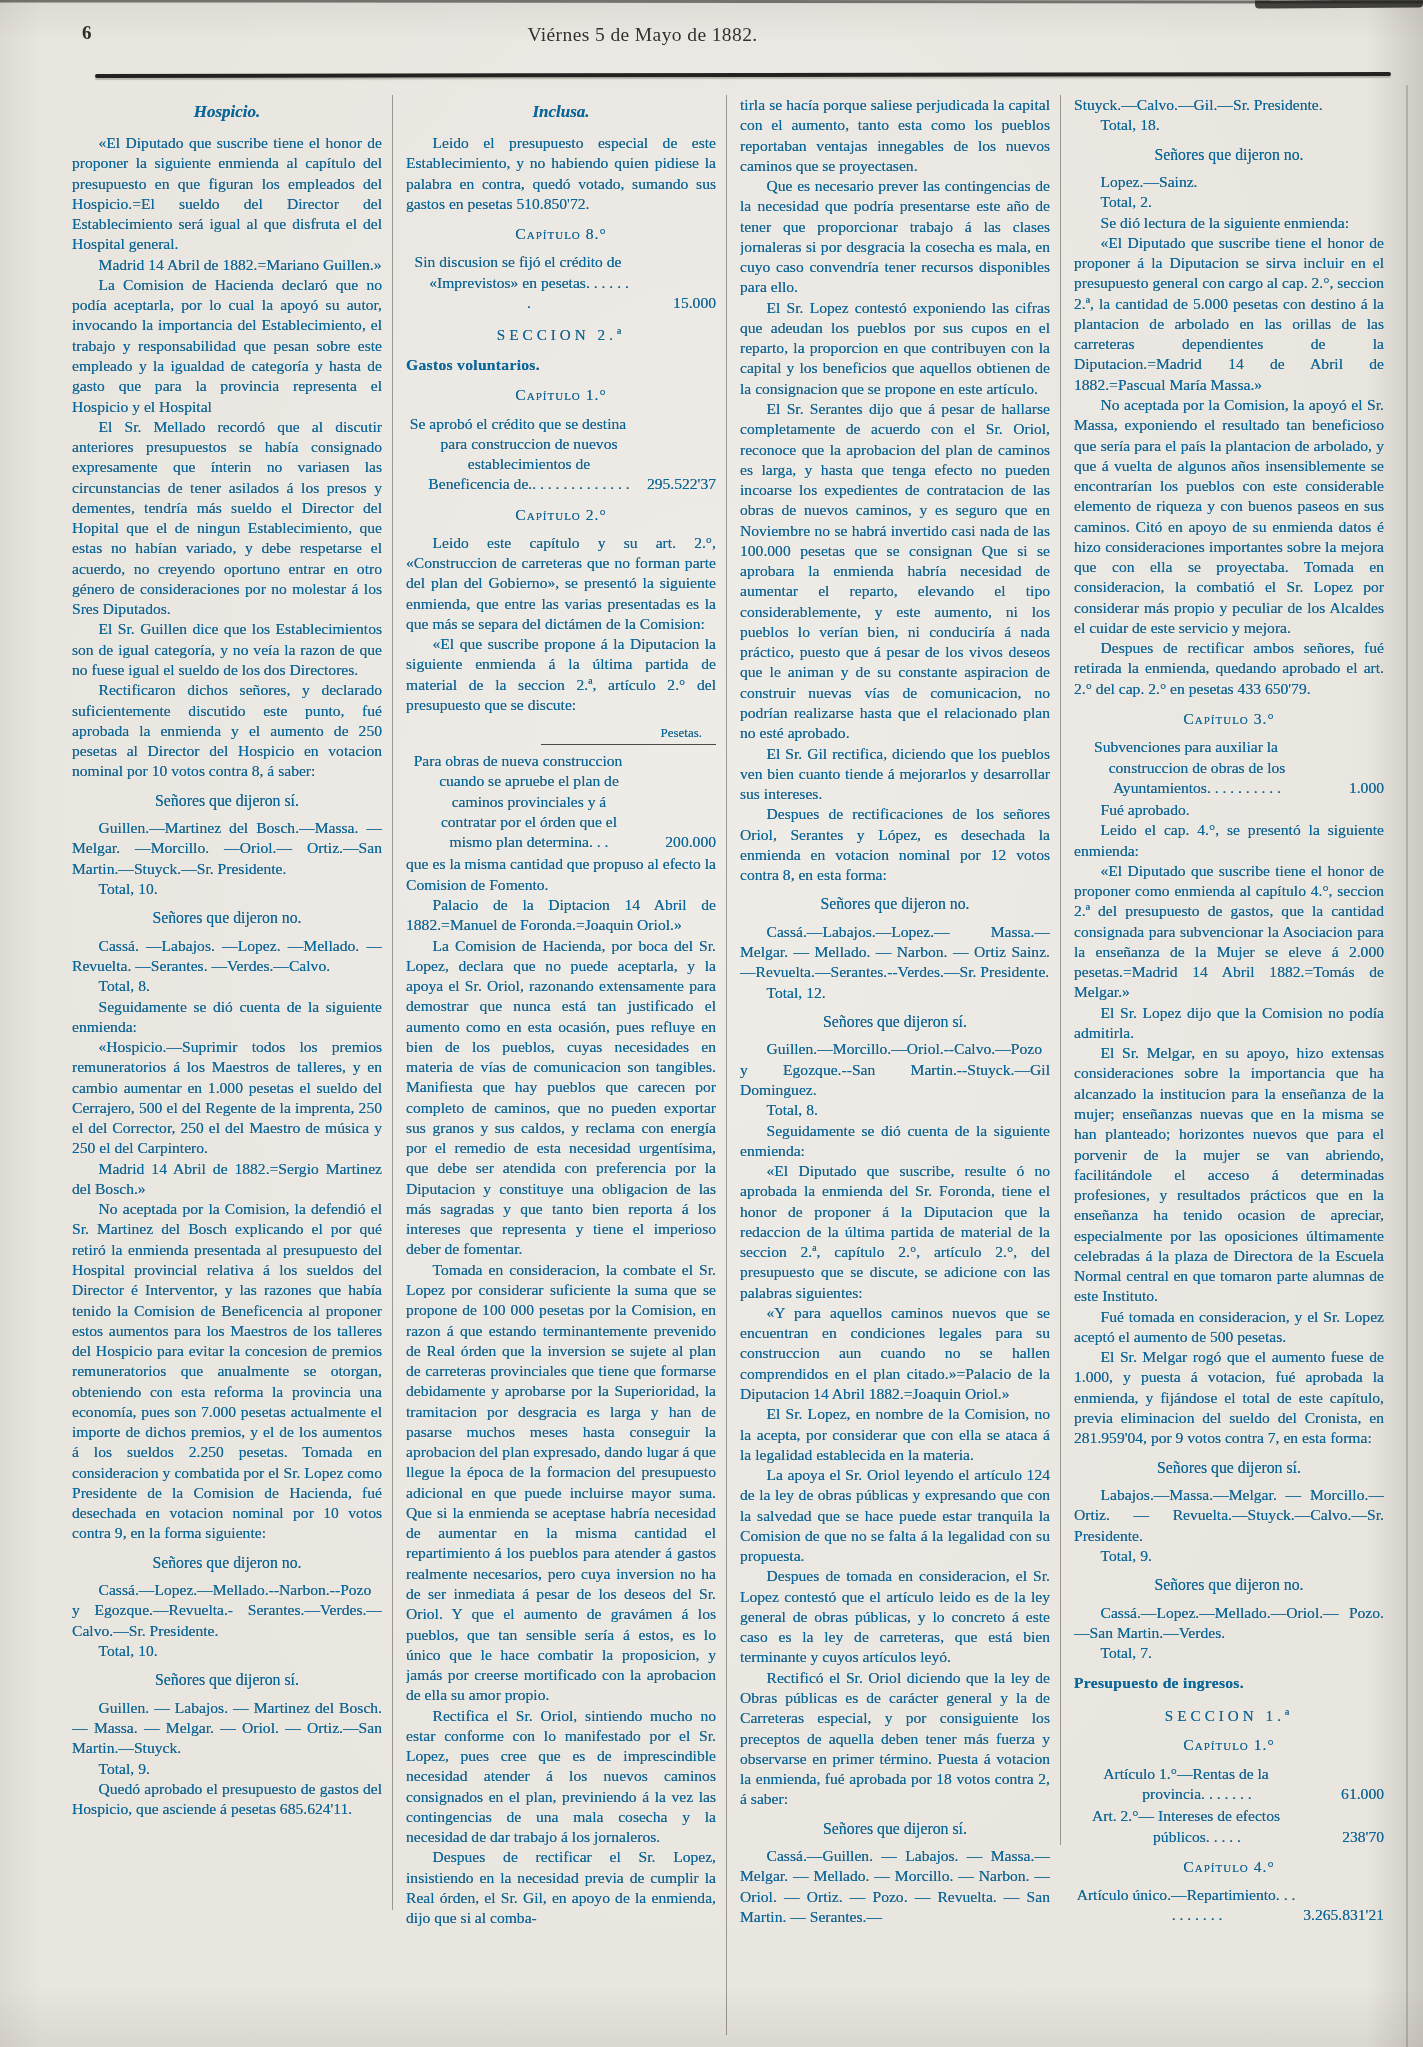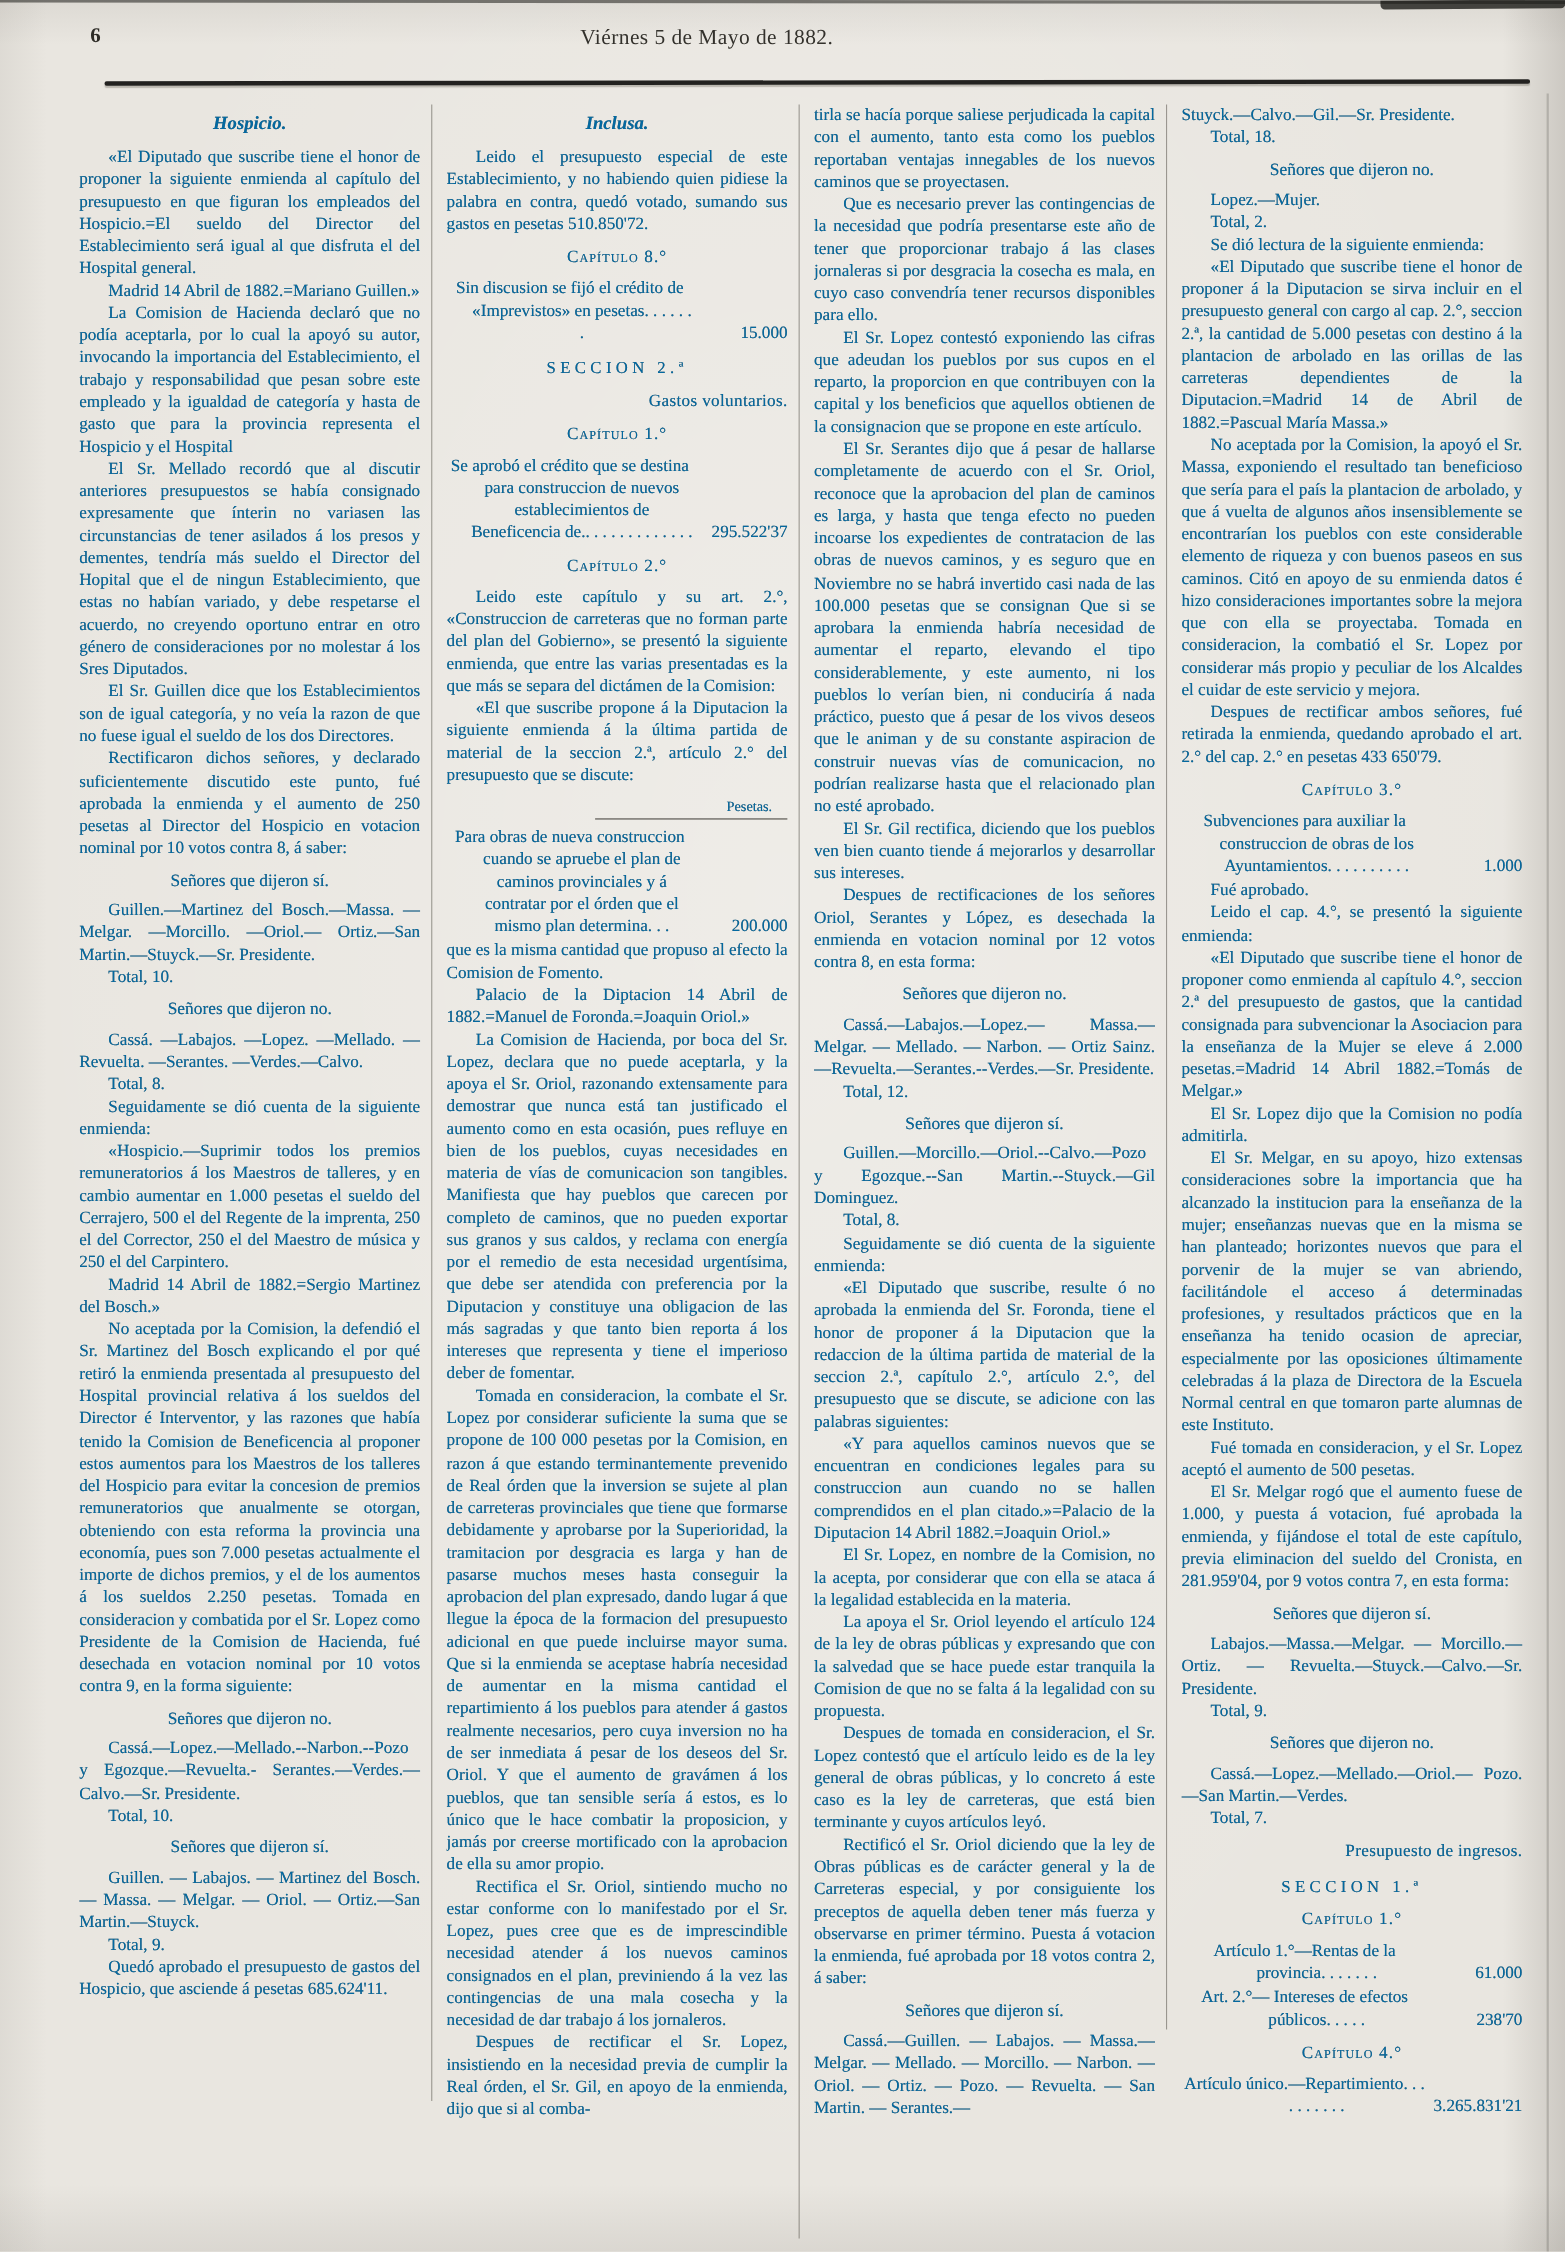--- a/index.html
+++ b/index.html
@@ -65,21 +65,21 @@
   }
   .blk.chapter{
     text-align:center;font-variant:small-caps;letter-spacing:1px;
     margin:10px 0 8px 0;text-indent:0;
   }
   .blk.section{
     text-align:center;letter-spacing:4px;font-size:15.2px;
     margin:12px 0 8px 0;text-indent:0;
   }
   .blk.boldc{
-    text-align:right;font-weight:normal;margin:10px 0 8px 0;text-indent:0;letter-spacing:.3px;
+    text-align:left;font-weight:bold;margin:10px 0 8px 0;text-indent:0;letter-spacing:.3px;
   }
   .blk.pesetas{
     text-align:right;font-size:13px;margin:10px 0 6px auto;width:52%;
     border-bottom:1px solid #4d4a44;padding:0 14px 2px 0;text-indent:0;
   }
   .blk.budget{
     position:relative;margin:2px 0;text-indent:0;
   }
   .blk.budget .btext{
     display:block;margin-right:86px;text-align:center;
@@ -182,21 +182,21 @@
       <div class="blk p">La apoya el Sr. Oriol leyendo el artículo 124 de la ley de obras públicas y expresando que con la salvedad que se hace puede estar tranquila la Comision de que no se falta á la legalidad con su propuesta.</div>
       <div class="blk p">Despues de tomada en consideracion, el Sr. Lopez contestó que el artículo leido es de la ley general de obras públicas, y lo concreto á este caso es la ley de carreteras, que está bien terminante y cuyos artículos leyó.</div>
       <div class="blk p">Rectificó el Sr. Oriol diciendo que la ley de Obras públicas es de carácter general y la de Carreteras especial, y por consiguiente los preceptos de aquella deben tener más fuerza y observarse en primer término. Puesta á votacion la enmienda, fué aprobada por 18 votos contra 2, á saber:</div>
       <div class="blk vote">Señores que dijeron sí.</div>
       <div class="blk p">Cassá.—Guillen. — Labajos. — Massa.—Melgar. — Mellado. — Morcillo. — Narbon. — Oriol. — Ortiz. — Pozo. — Revuelta. — San Martin. — Serantes.—</div>
     </div>
     <div class="col">
       <div class="blk pn">Stuyck.—Calvo.—Gil.—Sr. Presidente.</div>
       <div class="blk p">Total, 18.</div>
       <div class="blk vote">Señores que dijeron no.</div>
-      <div class="blk p">Lopez.—Mujer.</div>
+      <div class="blk p">Lopez.—Sainz.</div>
       <div class="blk p">Total, 2.</div>
       <div class="blk p">Se dió lectura de la siguiente enmienda:</div>
       <div class="blk p">«El Diputado que suscribe tiene el honor de proponer á la Diputacion se sirva incluir en el presupuesto general con cargo al cap. 2.°, seccion 2.ª, la cantidad de 5.000 pesetas con destino á la plantacion de arbolado en las orillas de las carreteras dependientes de la Diputacion.=Madrid 14 de Abril de 1882.=Pascual María Massa.»</div>
       <div class="blk p">No aceptada por la Comision, la apoyó el Sr. Massa, exponiendo el resultado tan beneficioso que sería para el país la plantacion de arbolado, y que á vuelta de algunos años insensiblemente se encontrarían los pueblos con este considerable elemento de riqueza y con buenos paseos en sus caminos. Citó en apoyo de su enmienda datos é hizo consideraciones importantes sobre la mejora que con ella se proyectaba. Tomada en consideracion, la combatió el Sr. Lopez por considerar más propio y peculiar de los Alcaldes el cuidar de este servicio y mejora.</div>
       <div class="blk p">Despues de rectificar ambos señores, fué retirada la enmienda, quedando aprobado el art. 2.° del cap. 2.° en pesetas 433 650'79.</div>
       <div class="blk chapter">Capítulo 3.°</div>
       <div class="blk budget">
         <span class="btext">Subvenciones para auxiliar la construccion de obras de los Ayuntamientos. . . . . . . . . .</span>
         <span class="bamount">1.000</span>
       </div>

